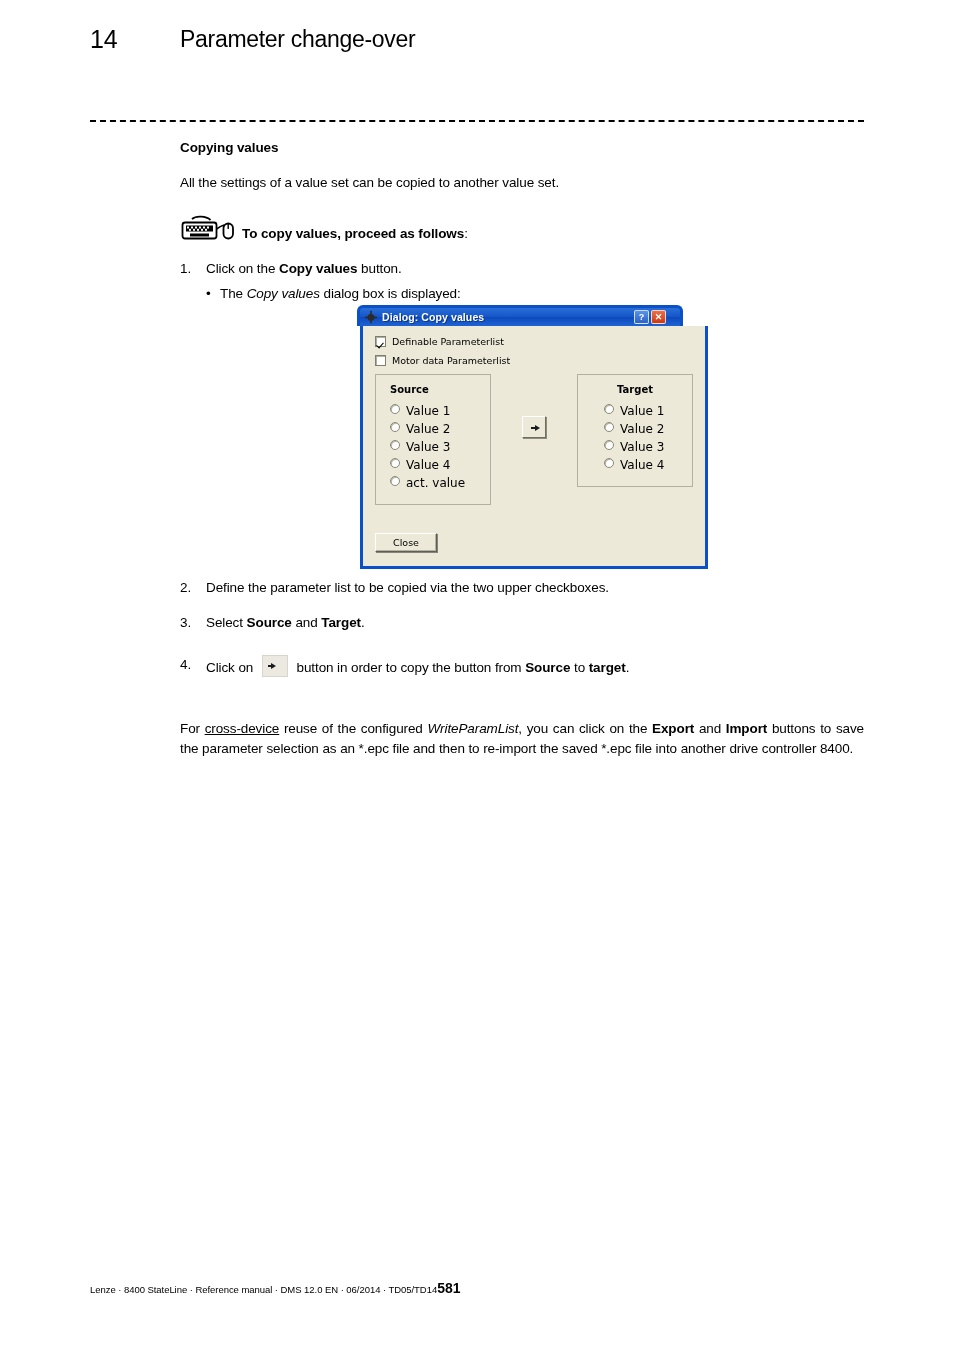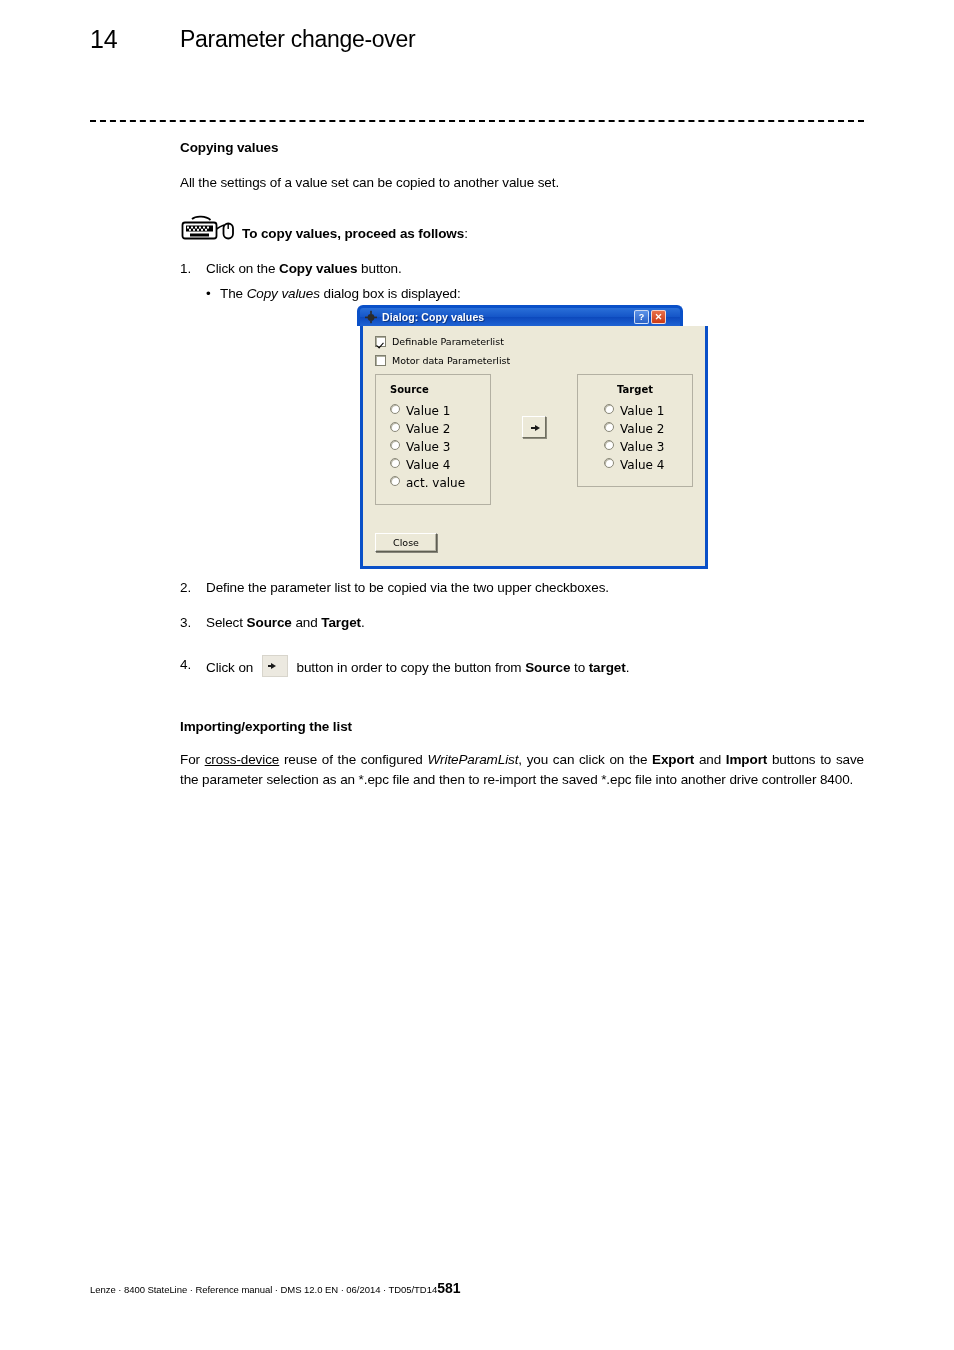--- a/index.html
+++ b/index.html
@@ -524,21 +524,20 @@
     <span class="step-num">3.</span>
     <span class="step-body"><span>Select </span><b class="bd">Source</b><span> and </span><b class="bd">Target</b><span>.</span></span>
   </div>
 
   <div class="step" style="margin-top:23px;">
     <span class="step-num">4.</span>
     <span class="step-body"><span>Click on </span><span class="inline-arrow-btn"></span><span> button in order to copy the button from </span><b class="bd">Source</b><span> to </span><b class="bd">target</b><span>.</span></span>
   </div>
 
   <div style="margin-top:42px;">
-    <div class="sec-heading" style="margin-bottom:16px;">Importing/exporting the list</div>
     <p class="para" style="text-align:justify;"><span>For </span><span class="underlined">cross-device</span><span> reuse of the configured </span><i class="it">WriteParamList</i><span>, you can click on the </span><b class="bd">Export</b><span> and </span><b class="bd">Import</b><span> buttons to save the parameter selection as an *.epc file and then to re-import the saved *.epc file into another drive controller 8400.</span></p>
   </div>
 
 </div>
 
 <div class="page-footer">
   <span class="footer-text">Lenze · 8400 StateLine · Reference manual · DMS 12.0 EN · 06/2014 · TD05/TD14</span>
   <span class="footer-page">581</span>
 </div>
 

